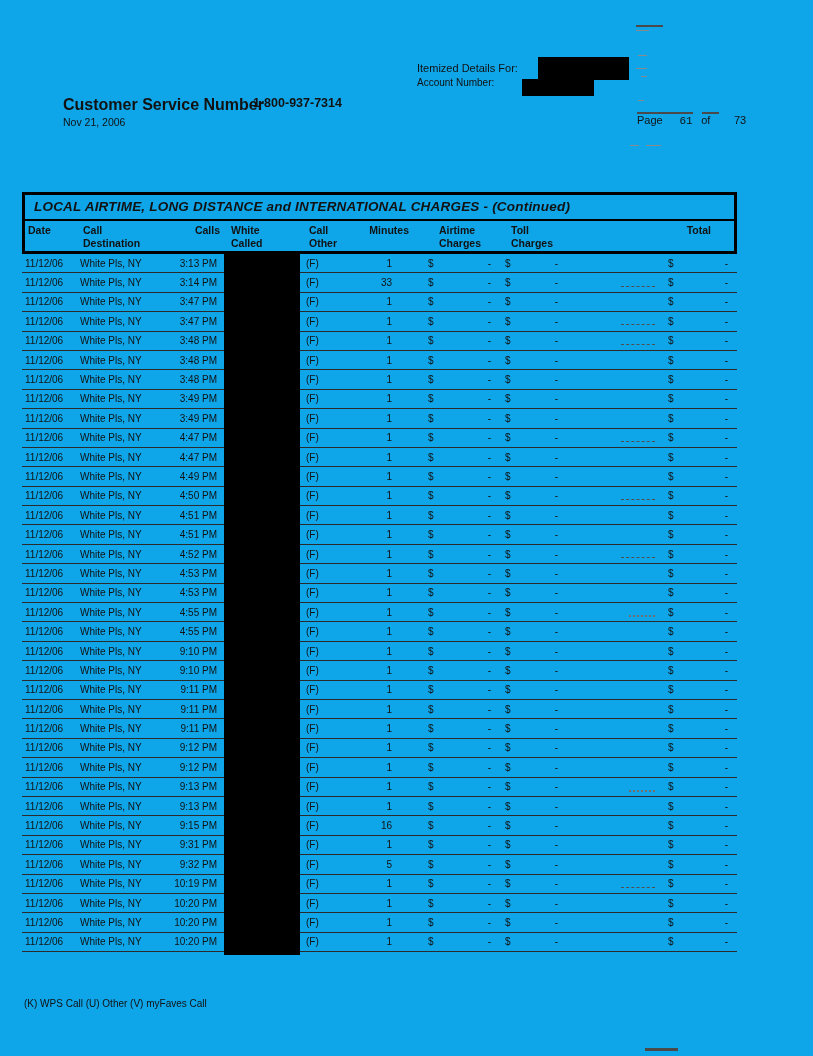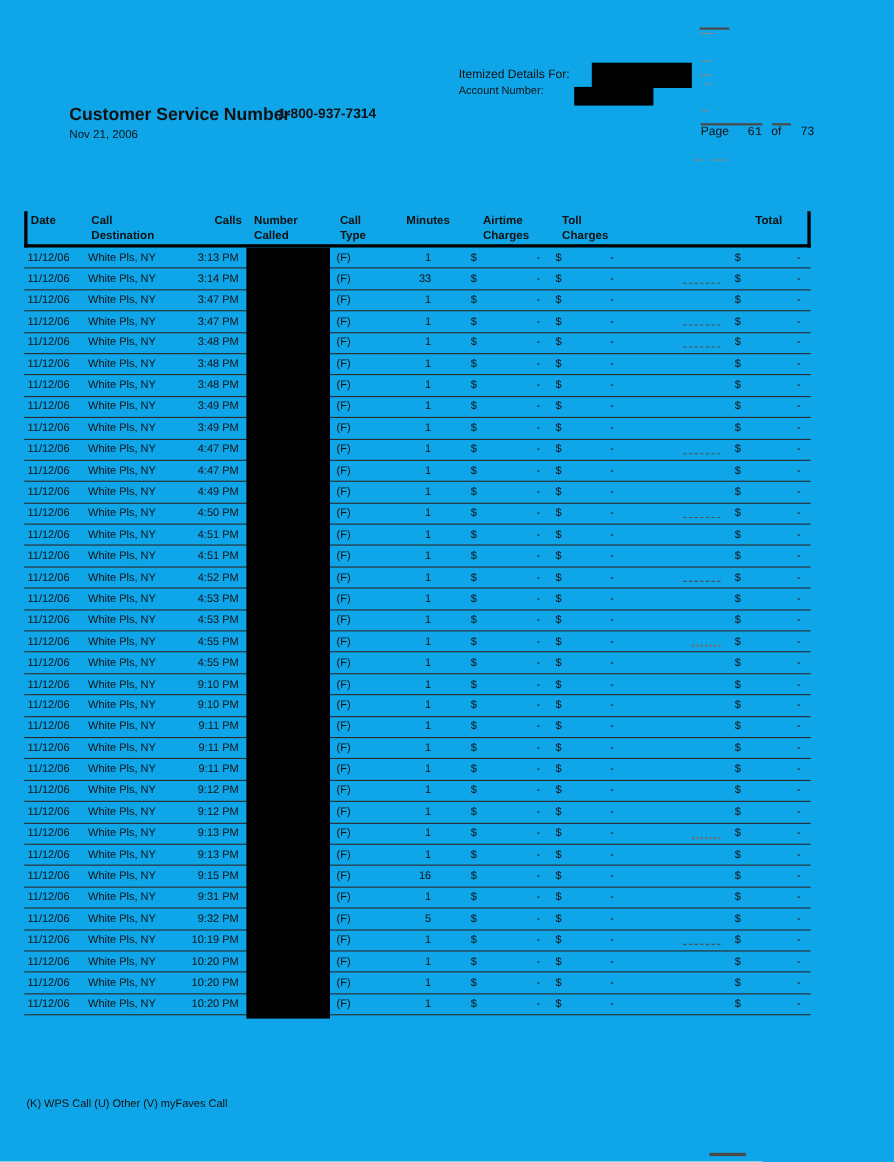--- a/index.html
+++ b/index.html
@@ -17,21 +17,21 @@
   .redact-itemized  { left:538px; top:57px;  width:91px; height:23px; }
   .redact-account   { left:522px; top:79px;  width:72px; height:17px; }
   .cs-label  { left:63px;  top:96px;  font-size:16px; font-weight:bold; }
   .cs-number { left:253px; top:96px;  font-size:12.5px; font-weight:bold; }
   .stmt-date { left:63px;  top:116px; font-size:10.5px; }
   .page-line { left:637px; top:114px; font-size:11px; width:110px; }
   .page-line span { display:inline-block; }
   .pg-word  { width:34px; }
   .pg-num   { width:24px; text-align:center;font-family:Liberation Mono, monospace; }
   .pg-of    { width:18px; }
-  .pg-count { text-align:center; width:24px; }
+  .pg-count { text-align:right; width:24px; }
   
   .art { position:absolute; background:#4a4a4a; }
   .art.light { background:#8a8a8a; }
   
   .bill-table { position:absolute; left:22px; top:192px; width:715px; }
   .title-bar {
     border:3px solid #000; border-bottom:2px solid #000;
     height:29px; line-height:23px; font-weight:bold; font-style:italic;
     font-size:13.5px; padding-left:9px; letter-spacing:0.2px; white-space:nowrap;
   }
@@ -96,38 +96,39 @@
   <div class="art light" style="left:636px; top:68px; width:11px; height:1px;"></div>
   <div class="art light" style="left:641px; top:76px; width:6px;  height:1px;"></div>
   <div class="art light" style="left:638px; top:100px; width:6px; height:1px;"></div>
   <div class="art" style="left:637px; top:112px; width:56px; height:1.5px;"></div>
   <div class="art" style="left:702px; top:112px; width:17px; height:1.5px;"></div>
   <div class="art light" style="left:630px; top:145px; width:9px;  height:1px;"></div>
   <div class="art light" style="left:646px; top:145px; width:15px; height:1px;"></div>
   <div class="art" style="left:645px; top:1048px; width:33px; height:2.5px;"></div>
 
   <div class="bill-table">
+    <div class="title-bar">LOCAL AIRTIME, LONG DISTANCE and INTERNATIONAL CHARGES  - (Continued)</div>
     <div class="col-head grid10">
         <div class="hcell c-date">
           <div>Date</div>
         </div>
         <div class="hcell c-dest">
           <div>Call</div>
           <div>Destination</div>
         </div>
         <div class="hcell c-time">
           <div>Calls</div>
         </div>
         <div class="hcell c-num">
-          <div>Number</div>
+          <div>White</div>
           <div>Called</div>
         </div>
         <div class="hcell c-type">
           <div>Call</div>
-          <div>Type</div>
+          <div>Other</div>
         </div>
         <div class="hcell c-min">
           <div>Minutes</div>
         </div>
         <div class="hcell c-air">
           <div>Airtime</div>
           <div>Charges</div>
         </div>
         <div class="hcell c-toll">
           <div>Toll</div>

